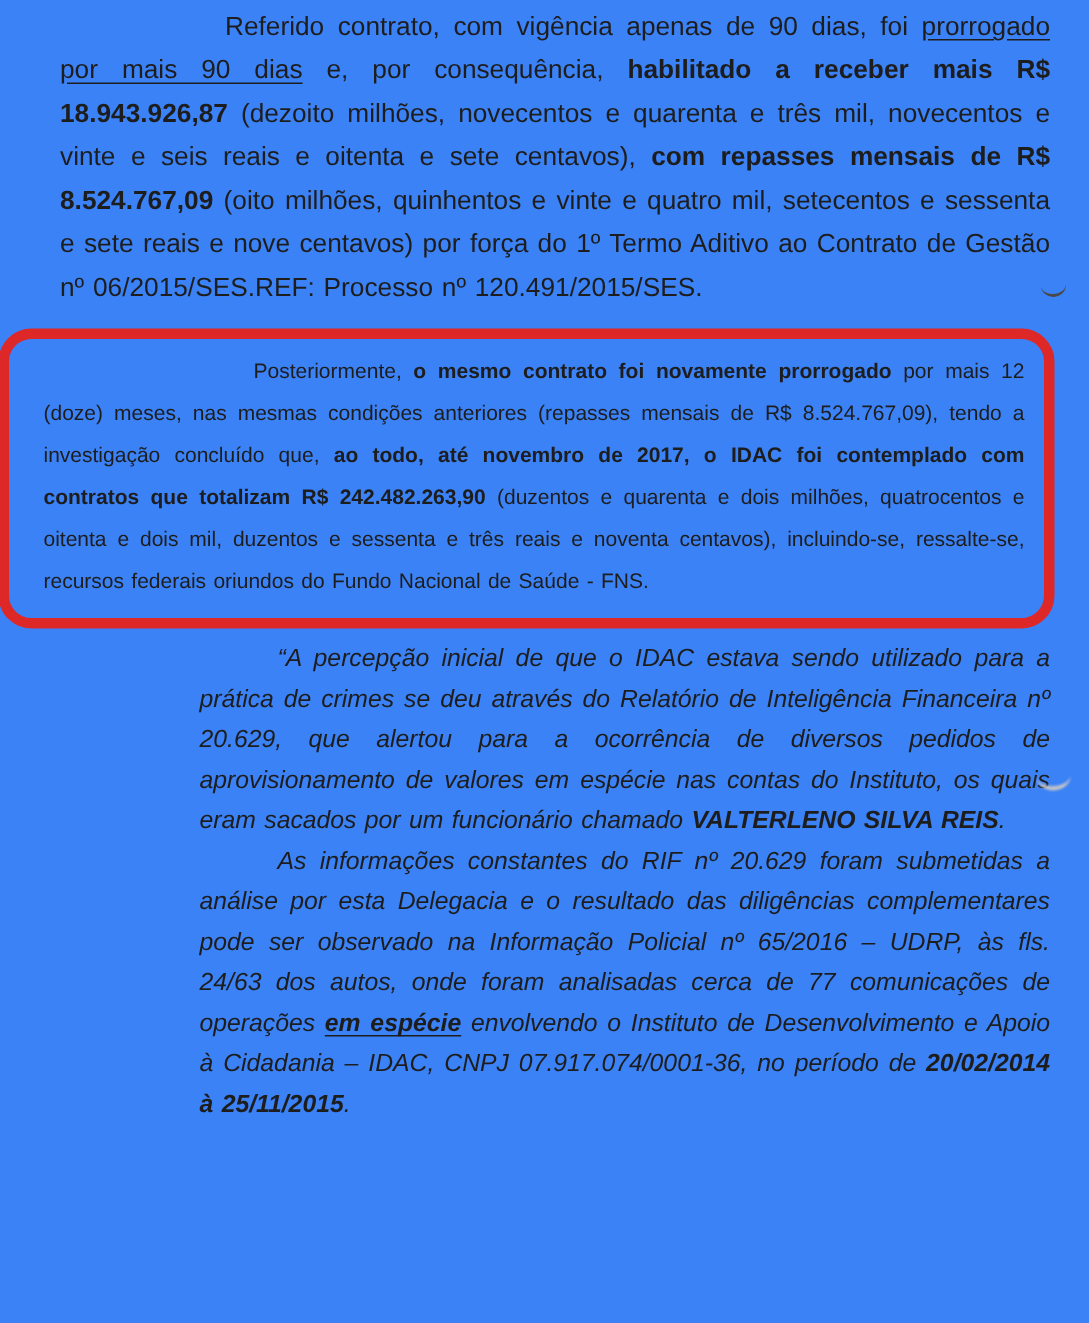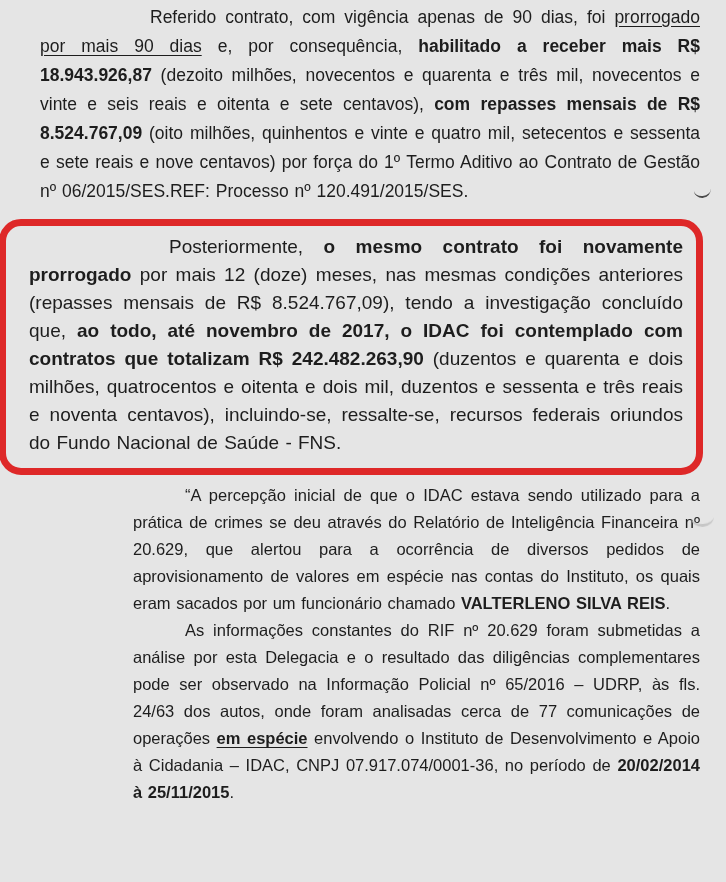--- a/index.html
+++ b/index.html
@@ -1,20 +1,20 @@
 <!DOCTYPE html>
 <html><head>
 <meta charset="utf-8">
 <style>
   html, body { margin: 0; padding: 0; background: #ffffff; }
   .page {
     position: relative;
     width: 726px;
     height: 882px;
-    background: #e5e5e5;
+    background: #3b82f6;
     overflow: hidden;
     font-family: "Liberation Sans", sans-serif;
     color: #1d1d1d;
     -webkit-font-smoothing: antialiased;
   }
   .main {
     font-size: 17.5px;
     line-height: 29px;
     text-align: justify;
     margin: 0 26px 0 40px;
@@ -23,30 +23,31 @@
   .p1 { padding-top: 3px; text-indent: 110px; }
   .redbox {
     box-sizing: border-box;
     width: 704px;
     margin: 13px 0 0 -1px;
     border: 7px solid #de2828;
     border-radius: 22px;
     padding: 7px 13px 11px 23px;
   }
   .boxed {
-    font-size: 19px;
+    font-size: 14px;
     line-height: 28px;
     text-align: justify;
     text-indent: 140px;
     margin: 0;
     word-spacing: 1px;
   }
   .p3 { margin-top: 19px; text-indent: 110px; }
   .quote {
     margin: 7px 26px 0 133px;
+    font-style: italic;
     font-size: 16.5px;
     line-height: 27px;
     text-align: justify;
     word-spacing: 1px;
   }
   .q { margin: 0; text-indent: 52px; }
   
   .r-n { }
   .r-b { font-weight: bold; }
   .r-u { text-decoration: underline; text-underline-offset: 3px; }

